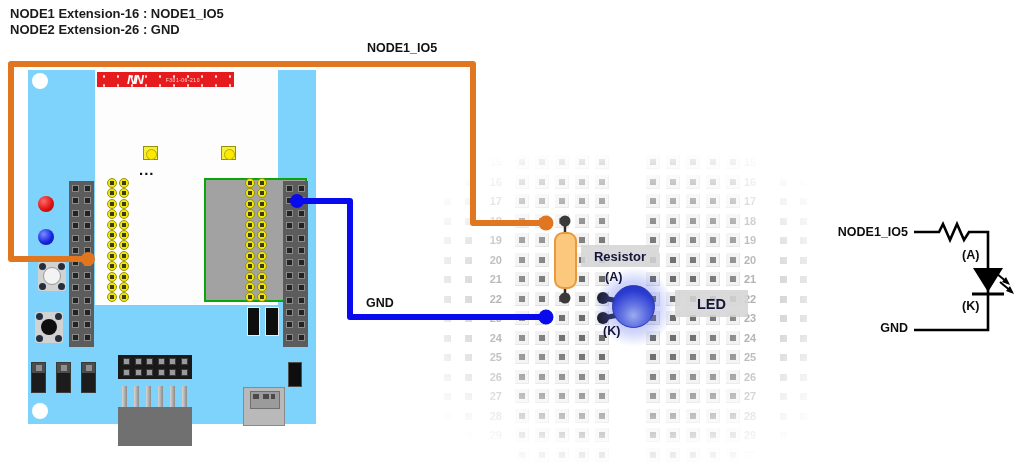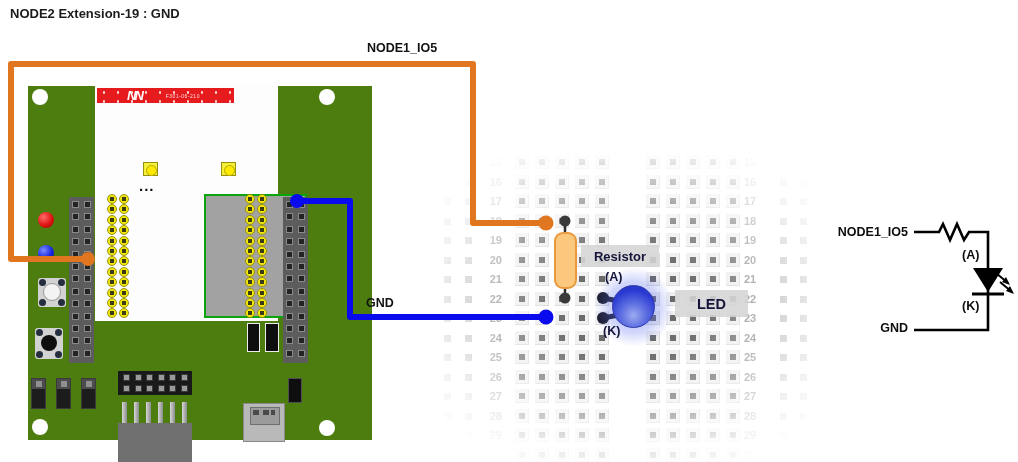--- a/index.html
+++ b/index.html
@@ -4,21 +4,21 @@
 <style>
   html,body{margin:0;padding:0;background:#fff;}
   .canvas{position:relative;width:1018px;height:462px;background:#fff;overflow:hidden;
           font-family:"Liberation Sans","DejaVu Sans",sans-serif;}
   .abs{position:absolute;}
   
   .notes{position:absolute;left:10px;top:6px;font-size:13px;font-weight:bold;color:#1b1b1b;line-height:16px;white-space:pre;}
   
   .wire-label{position:absolute;font-size:12.5px;font-weight:bold;color:#111;}
   
-  .board{position:absolute;left:28px;top:70px;width:344px;height:354px;background:#4d7c0f;margin-top:16px;}
+  .board{position:absolute;left:28px;top:70px;width:288px;height:354px;background:#7dd3fc;}
   .mount-hole{position:absolute;width:16px;height:16px;border-radius:50%;background:#fff;}
   .white-module{position:absolute;left:67px;top:0;width:183px;height:235px;background:#fdfdfd;}
   .red-band{position:absolute;left:2px;top:2px;width:137px;height:15px;background:#e51b1d;
             background-image:radial-gradient(circle,rgba(255,255,255,.85) 1px,transparent 1.4px);
             background-size:14px 9px;display:flex;align-items:center;}
   .nn-logo{font-size:13px;font-weight:bold;font-style:italic;color:#fff;letter-spacing:-2px;margin-left:30px;}
   .band-code{font-size:5px;color:#ffdada;margin-left:24px;letter-spacing:.5px;}
   .brand{position:absolute;left:0;top:31px;width:183px;text-align:center;font-size:26px;font-weight:bold;
          color:#3e3e3e;letter-spacing:1px;}
   .yled{position:absolute;width:15px;height:14px;background:#f6ef3a;border:1px solid #96900a;box-sizing:border-box;}
@@ -74,21 +74,21 @@
             background:radial-gradient(circle at 50% 72%,#9cabf0 0%,#6273e2 32%,#2c3cd3 68%,#2030bf 100%);}
   
   .schem-label{position:absolute;font-size:12.5px;font-weight:bold;color:#0d0d0d;}
   svg{display:block;}
 </style>
 </head>
 <body>
 
 <div class="canvas">
 
-  <div class="notes"><div>NODE2 Extension-19 : GND</div></div>
+  <div class="notes"><div>NODE1 Extension-16 : NODE1_IO5</div><div>NODE2 Extension-26 : GND</div></div>
 
   <div class="board">
     <div class="mount-hole" style="left:4px;top:3px;"></div>
     <div class="mount-hole" style="left:291px;top:3px;"></div>
     <div class="mount-hole" style="left:4px;top:333px;"></div>
     <div class="mount-hole" style="left:291px;top:334px;"></div>
 
     <div class="white-module">
       <div class="red-band">
         <span class="nn-logo">NN</span>

